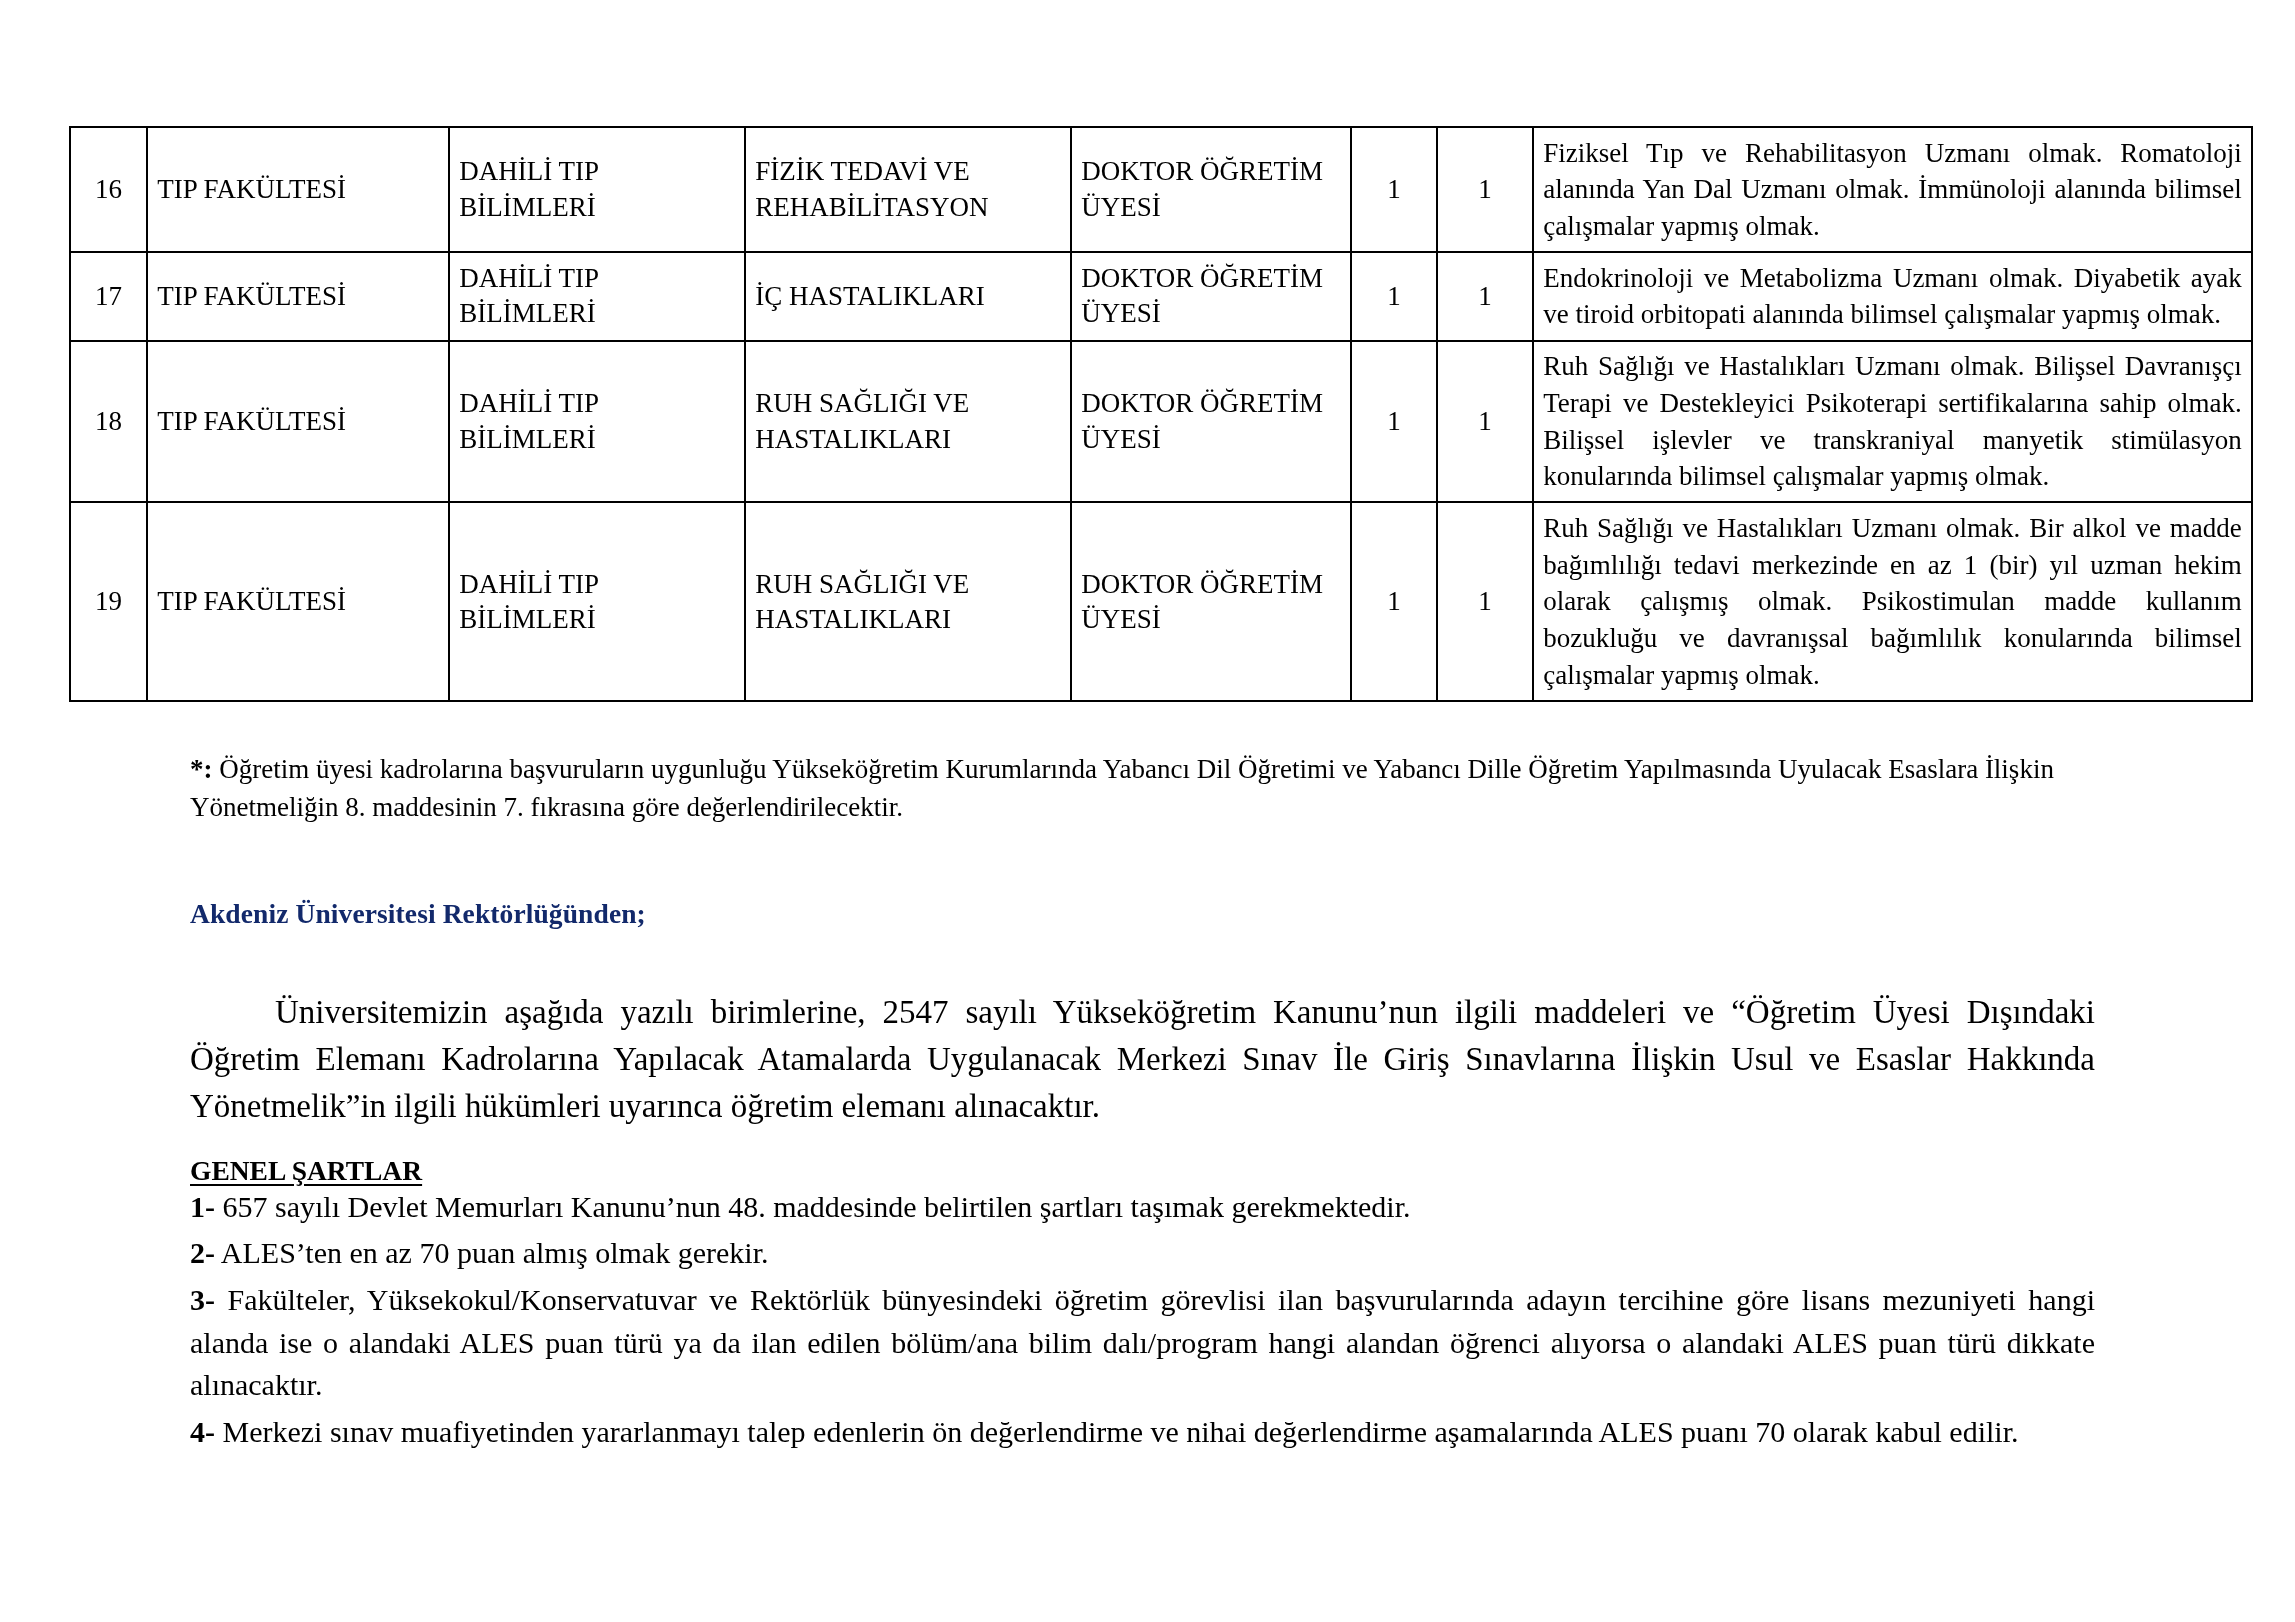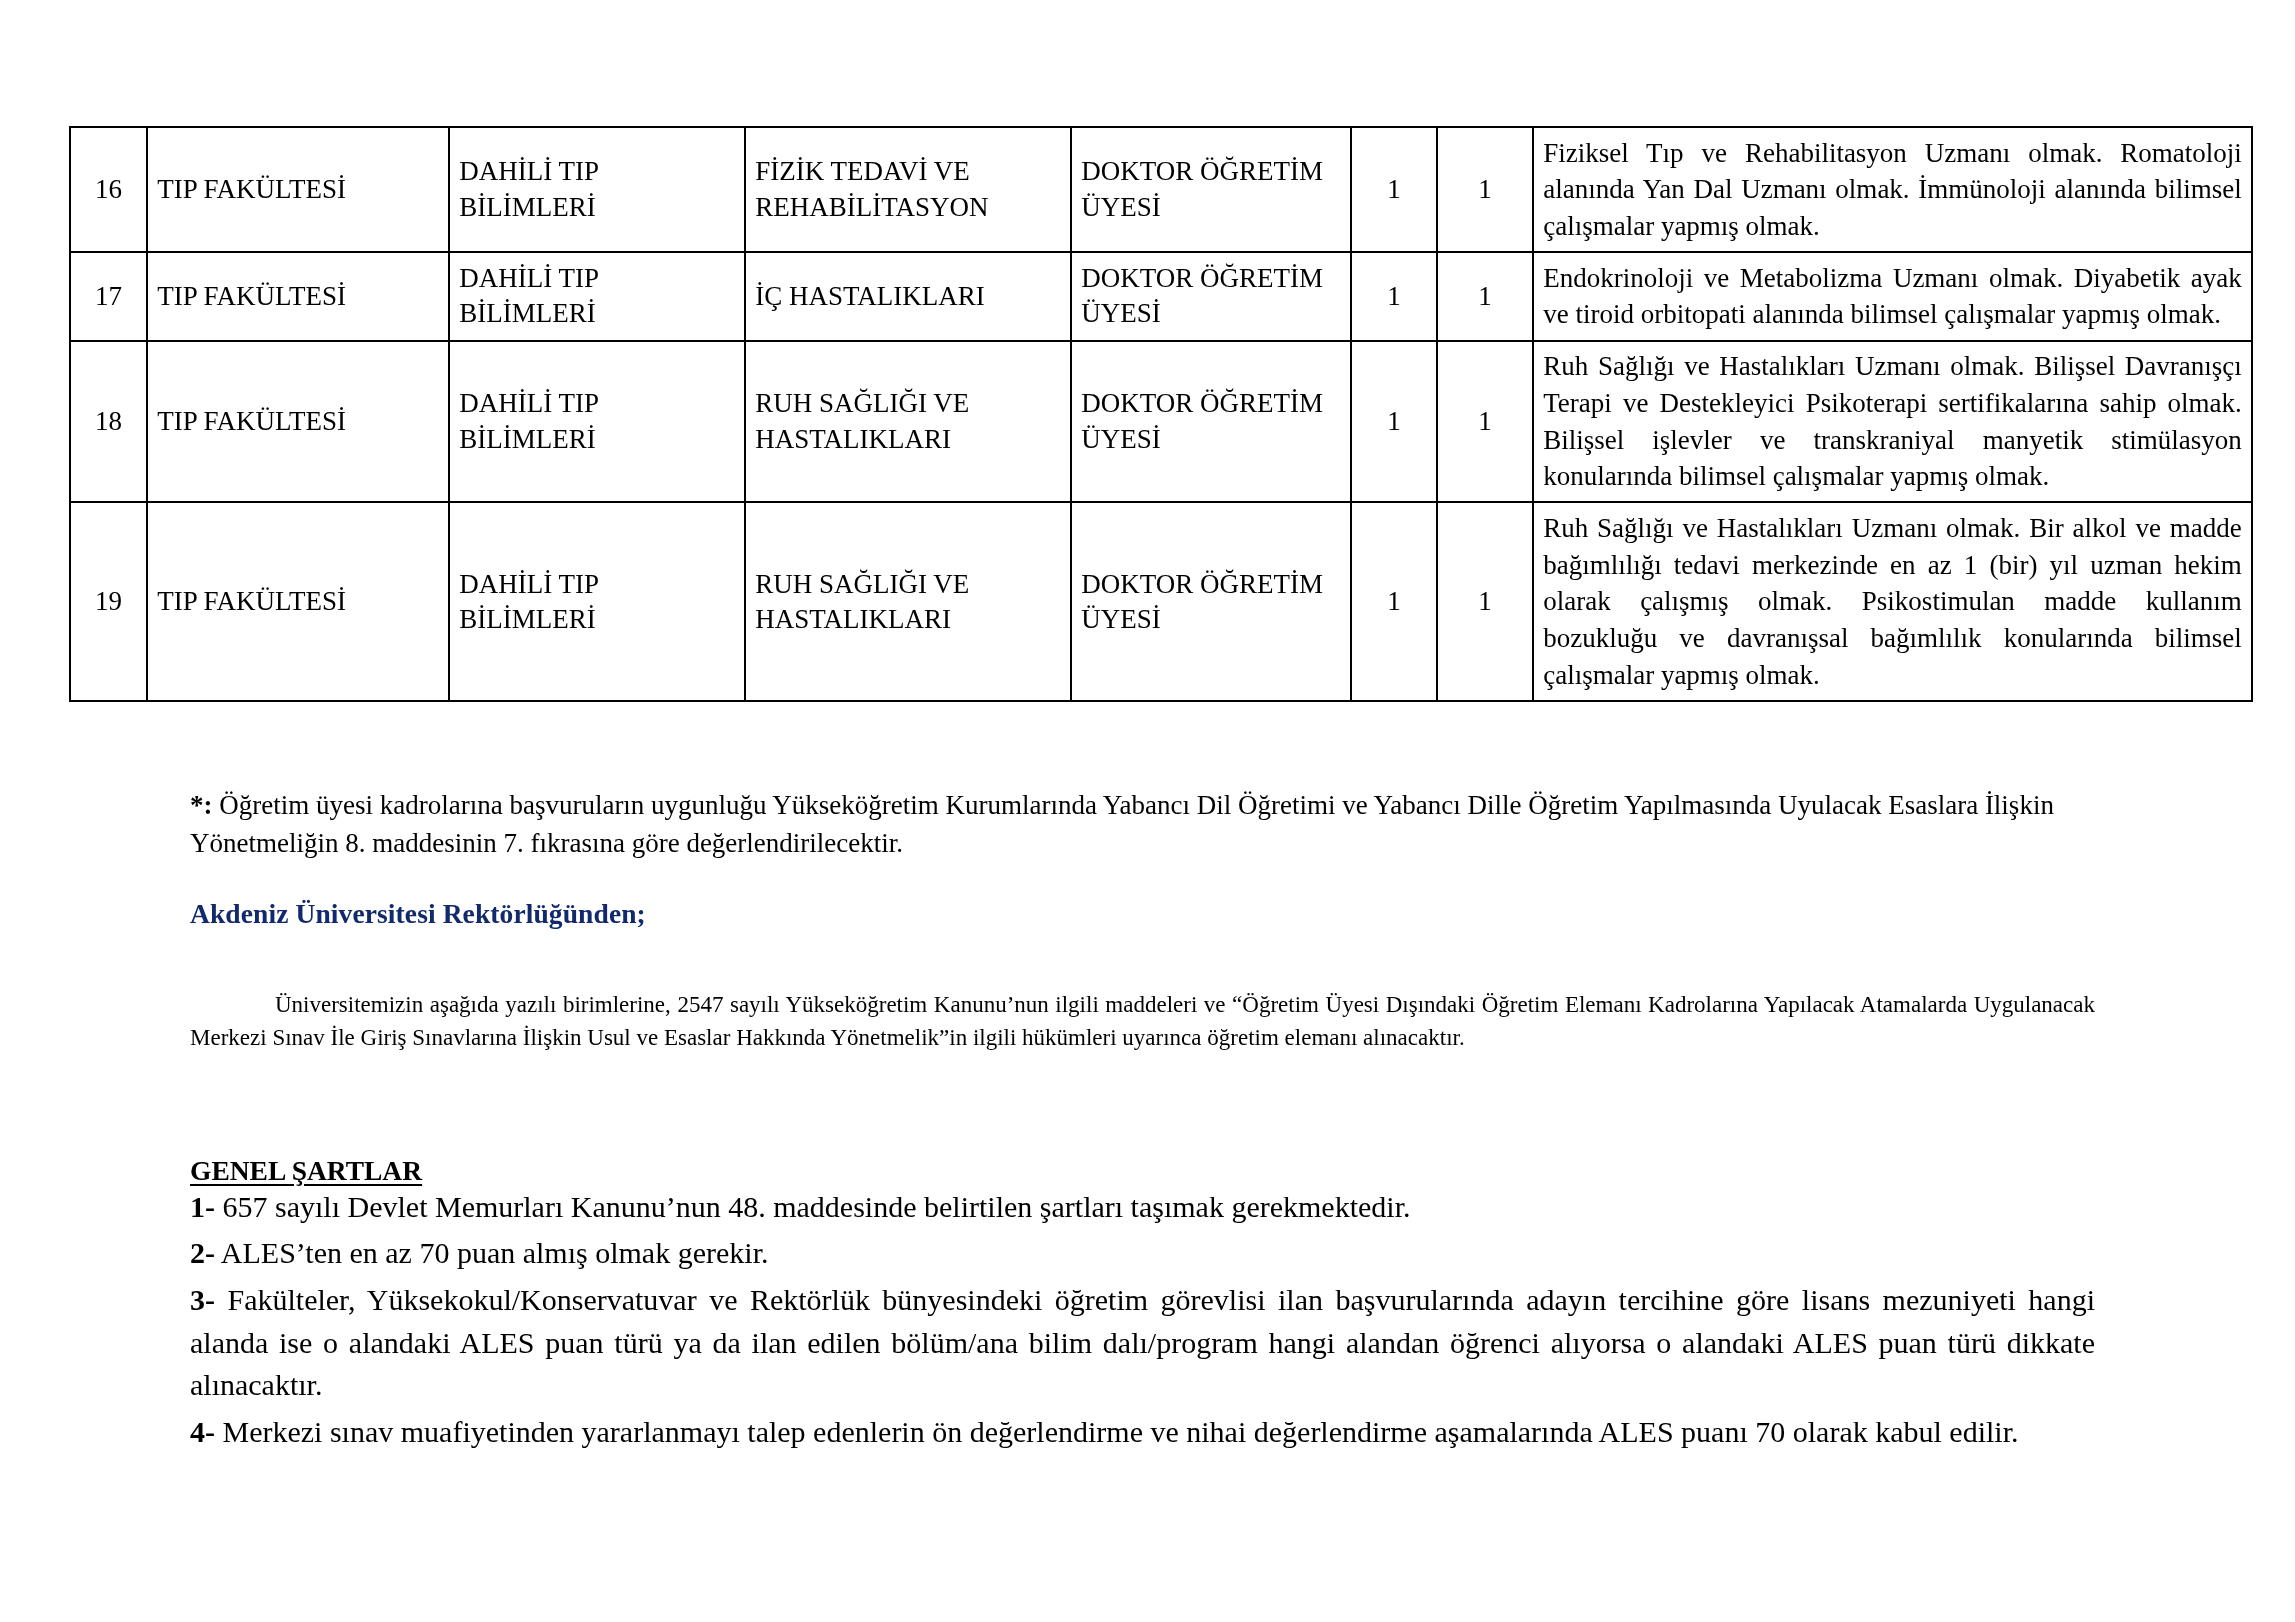--- a/index.html
+++ b/index.html
@@ -55,21 +55,20 @@
 
   
   .footnote {
     position: absolute;
     left: 190px;
     top: 751px;
     width: 1904px;
     font-size: 27px;
     line-height: 1.40;
     text-align: left;
-    margin-top: 36px;
   }
   .footnote b { font-weight: bold; }
 
   
   .rectorate {
     position: absolute;
     left: 190px;
     top: 898px;
     font-size: 27.5px;
     font-weight: bold;
@@ -84,21 +83,21 @@
     text-align: center;
     font-size: 29.4px;
     font-weight: bold;
     letter-spacing: 0.3px;
   }
   .intro {
     position: absolute;
     left: 190px;
     top: 989px;
     width: 1905px;
-    font-size: 23px;
+    font-size: 33px;
     line-height: 1.42;
     text-align: justify;
     text-indent: 85px;
   }
   .section-title {
     position: absolute;
     left: 190px;
     top: 1142px;
     font-size: 27.5px;
     font-weight: bold;

